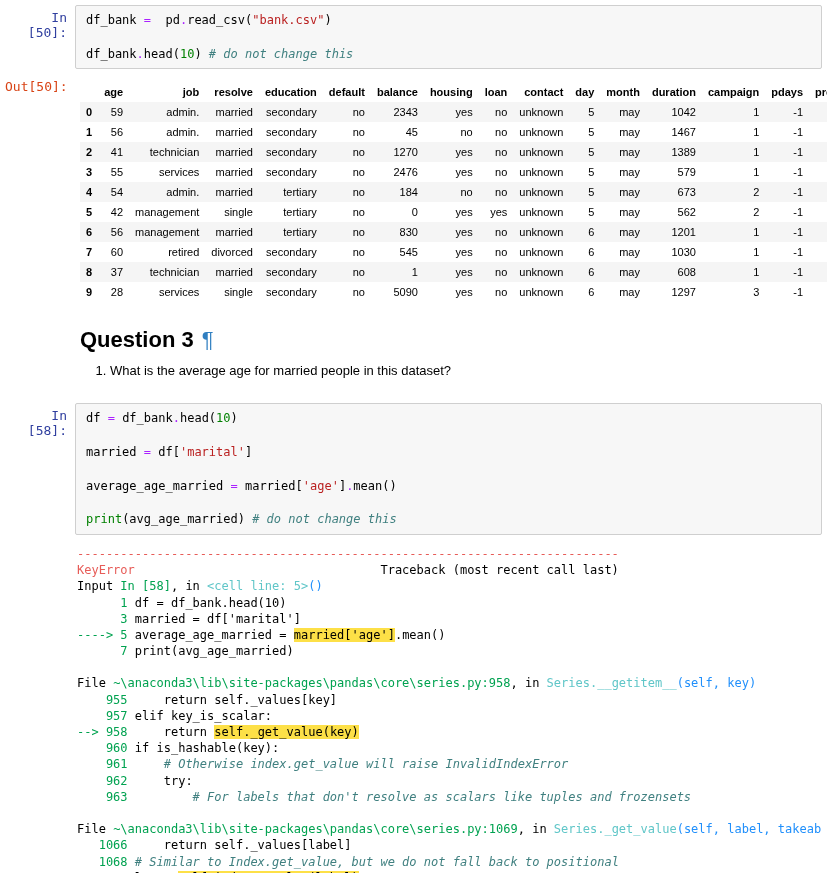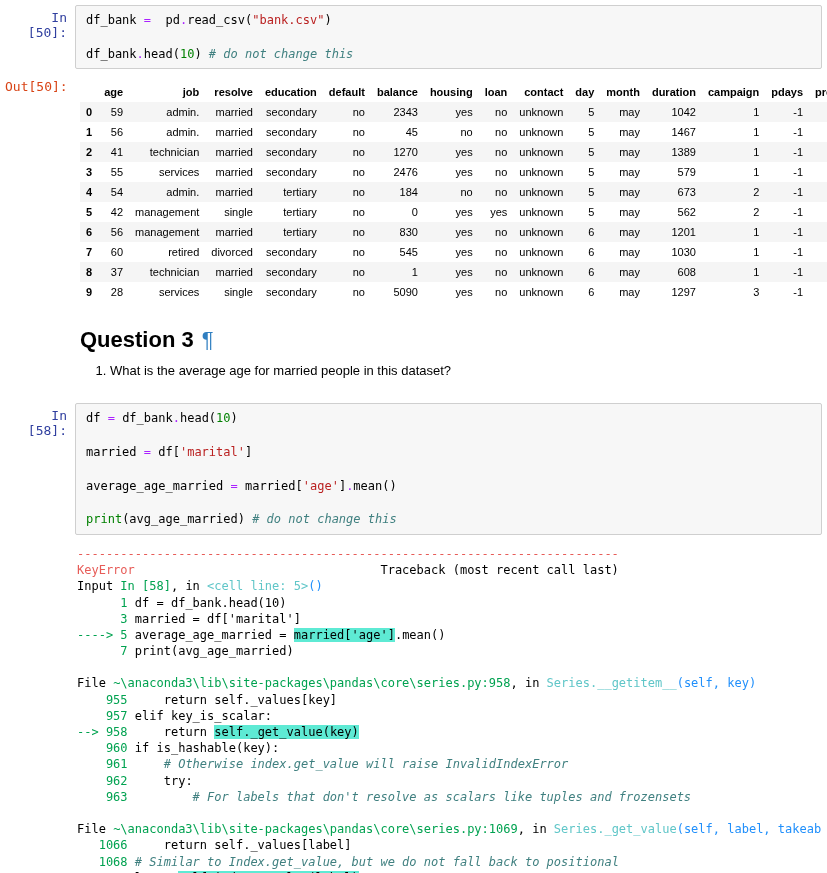--- a/index.html
+++ b/index.html
@@ -24,21 +24,21 @@
 .dataframe th:first-child, .dataframe td:first-child { font-weight: bold; }
 h2 { font-size: 22px; font-weight: bold; margin: 20px 0 10px 0; }
 .anchor { color: #307FC1; margin-left: 8px; font-weight: normal; }
 ol { margin: 10px 0 20px 30px; }
 ol li { margin-bottom: 5px; font-size: 13px; }
 .traceback { font-family: Menlo, Consolas, monospace; font-size: 12px; white-space: pre; line-height: 1.35; padding: 6px 2px; overflow-x: auto; }
 .ansi-red { color: #E75C58; }
 .ansi-cyan { color: #60C6C8; margin-top: 11px; }
 .ansi-green { color: #00A250; text-align: right; }
 .ansi-blue { color: #208FFB; }
-.ansi-yellow-bg { background: #5eead4; color: #000; }
+.ansi-yellow-bg { background: #fde047; color: #000; }
 </style>
 </head>
 <body>
 
 <div class="notebook">
 
   <div class="cell">
     <div class="prompt in">In [50]:</div>
     <div class="cell-content">
       <div class="code-input"><span class="nm">df_bank </span><span class="op">=</span><span class="nm">  pd</span><span class="op">.</span><span class="nm">read_csv(</span><span class="s">"bank.csv"</span><span class="nm">)

